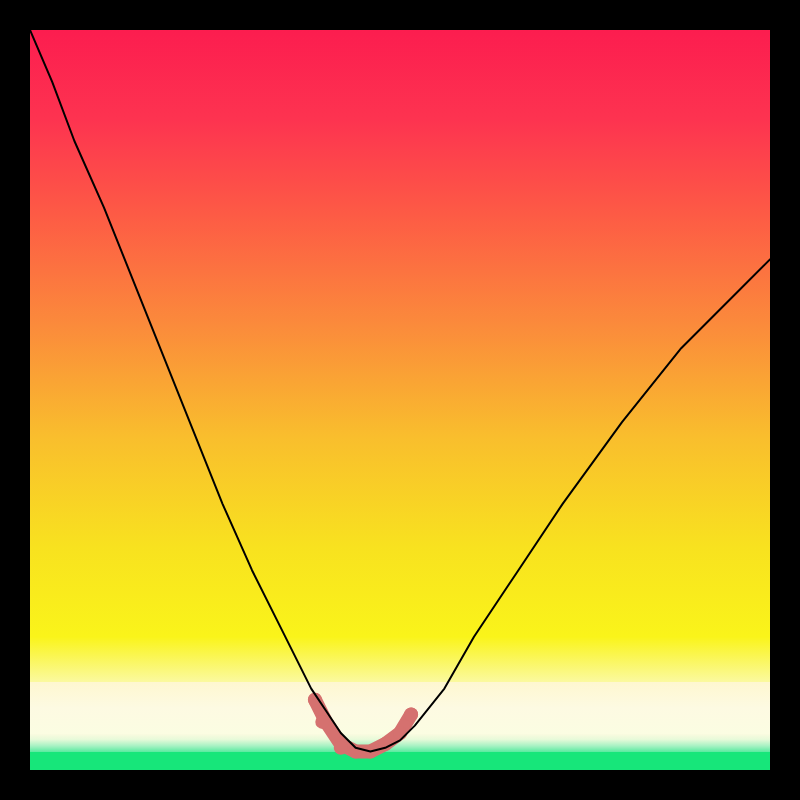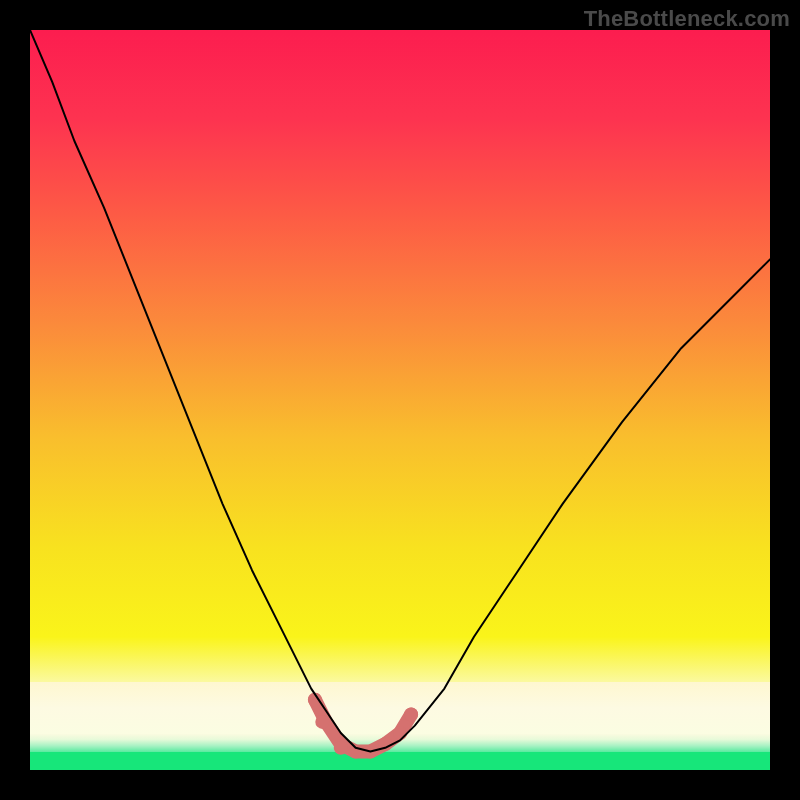--- a/index.html
+++ b/index.html
@@ -71,21 +71,20 @@
   }
   .svg-layer {
     position: absolute;
     inset: 0;
   }
 </style>
 </head>
 <body>
 
 <div class="frame">
-  <div class="watermark">TheBottleneck.com</div>
 
   <div class="plot">
     <svg class="gradient-bg" viewBox="0 0 740 740" preserveAspectRatio="none">
       <defs>
         <linearGradient id="bg-grad" x1="0" y1="0" x2="0" y2="1">
             <stop offset="0.0%" stop-color="#fc1d4f"></stop>
             <stop offset="12.0%" stop-color="#fd3350"></stop>
             <stop offset="25.0%" stop-color="#fd5b45"></stop>
             <stop offset="40.0%" stop-color="#fb8b3b"></stop>
             <stop offset="55.0%" stop-color="#f9be2d"></stop>

